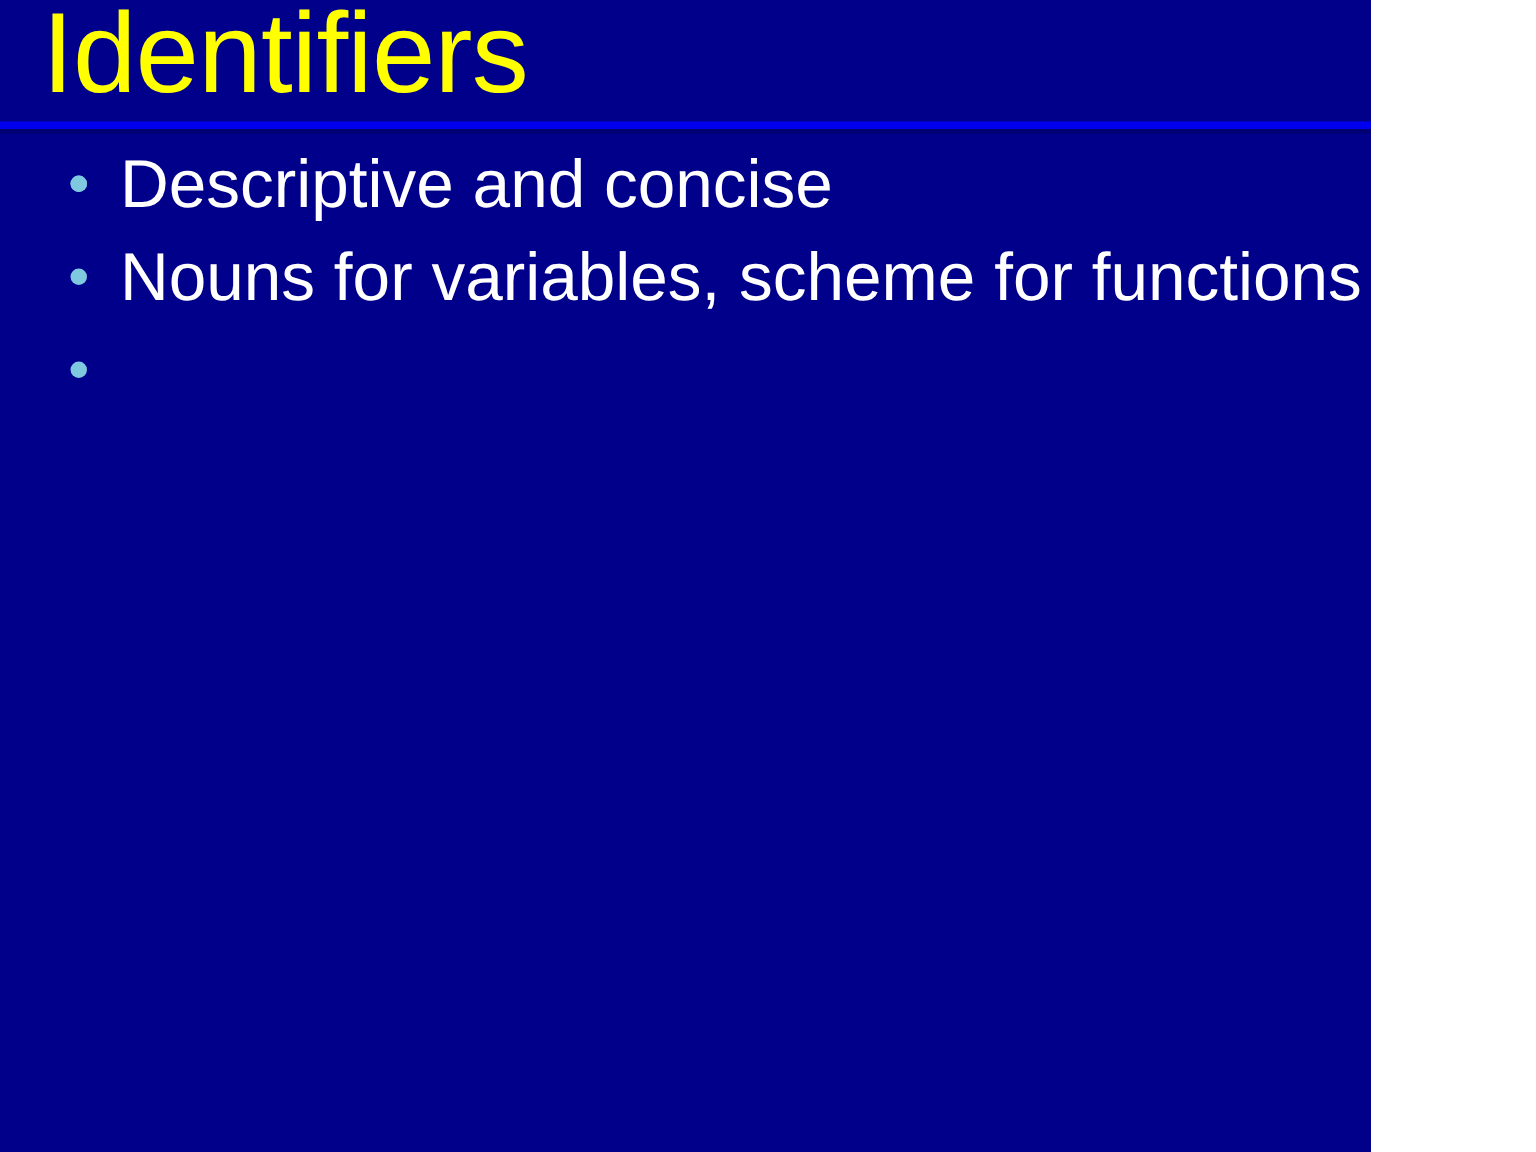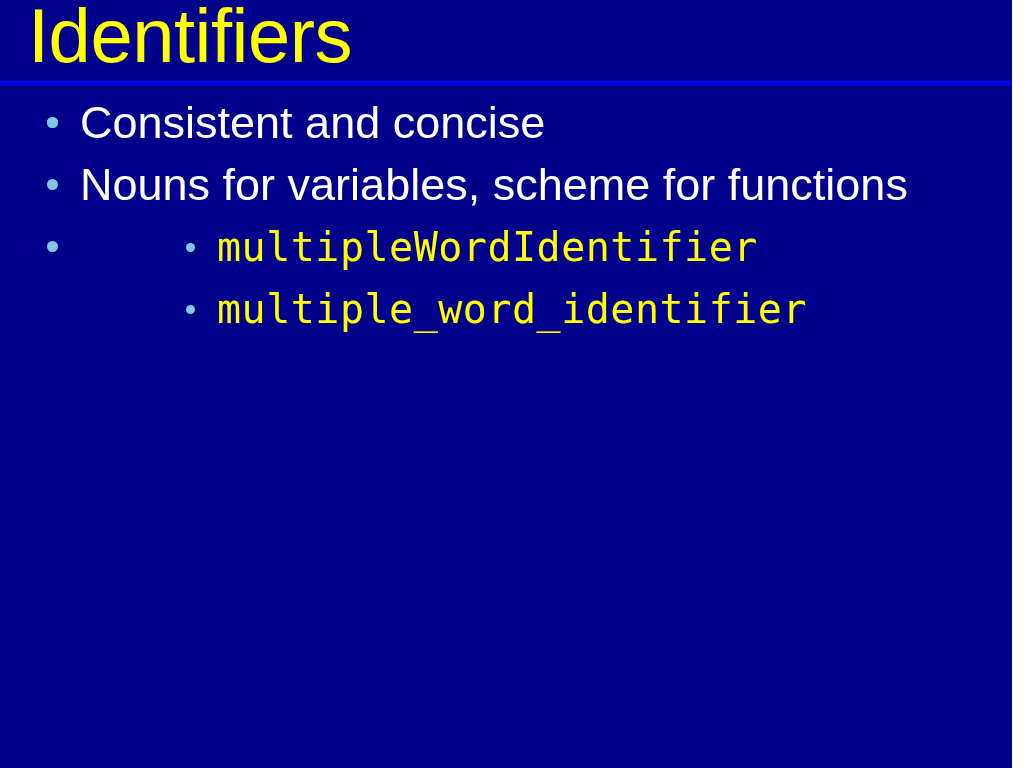--- a/index.html
+++ b/index.html
@@ -9,21 +9,21 @@
   }
   body {
     width: 1024px;
     height: 768px;
     overflow: hidden;
     font-family: "Liberation Sans", sans-serif;
   }
 
   #slide {
     position: relative;
-    width: 1012px;
+    width: 914px;
     height: 768px;
     background: #00008B;
     overflow: hidden;
   }
 
   
   #title-area {
     position: absolute;
     left: 0;
     top: 0;
@@ -137,40 +137,30 @@
 
   <div id="body-area">
     <ul class="level1">
 
       <li class="bullet-l1">
         <span class="dot1"></span>
       </li>
 
       <li class="bullet-l1">
         <span class="dot1"></span>
-        <span class="txt">Consistent and concise</span>
+        <span class="txt">Descriptive and concise</span>
       </li>
 
       <li class="bullet-l1">
         <span class="dot1"></span>
         <span class="txt">Nouns for variables, scheme for functions</span>
       </li>
 
 
       <li class="bullet-l1">
         <span class="dot1"></span>
 
-        <ul class="level2">
-          <li class="bullet-l2">
-            <span class="dot2"></span>
-            <span class="txt">multipleWordIdentifier</span>
-          </li>
-          <li class="bullet-l2">
-            <span class="dot2"></span>
-            <span class="txt">multiple_word_identifier</span>
-          </li>
-        </ul>
       </li>
 
     </ul>
   </div>
 
 </div>
 
 </body></html>

